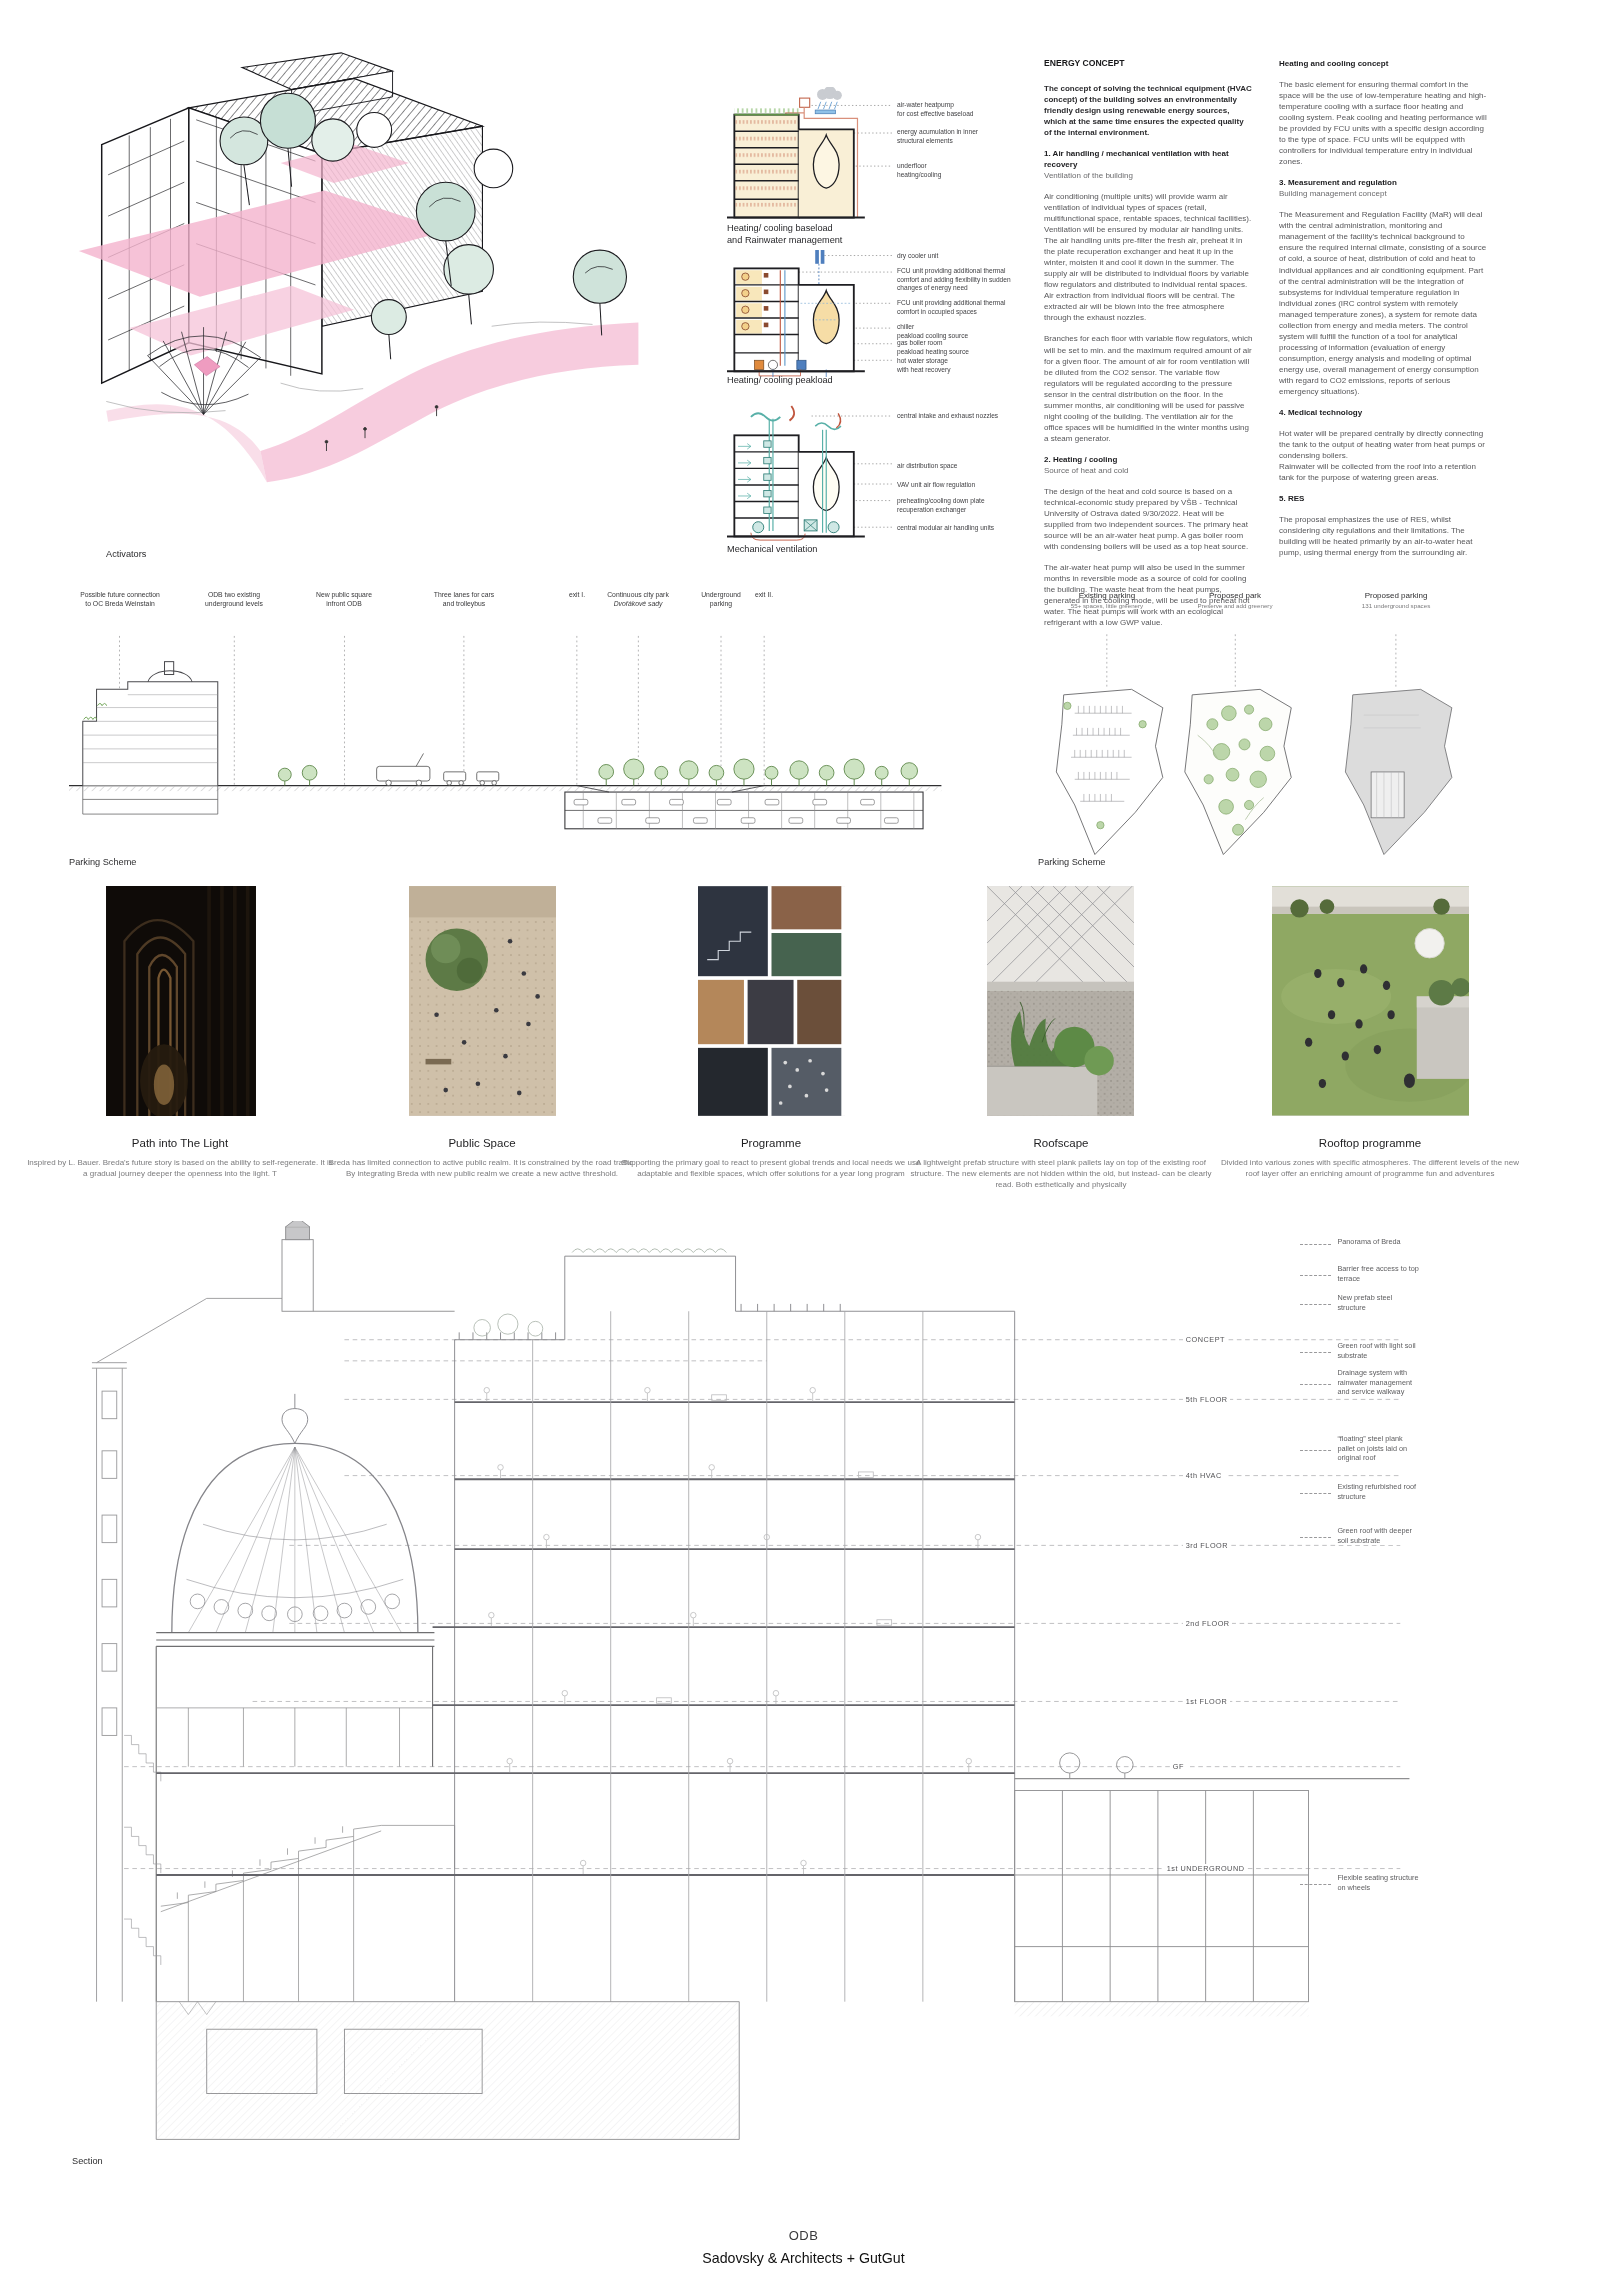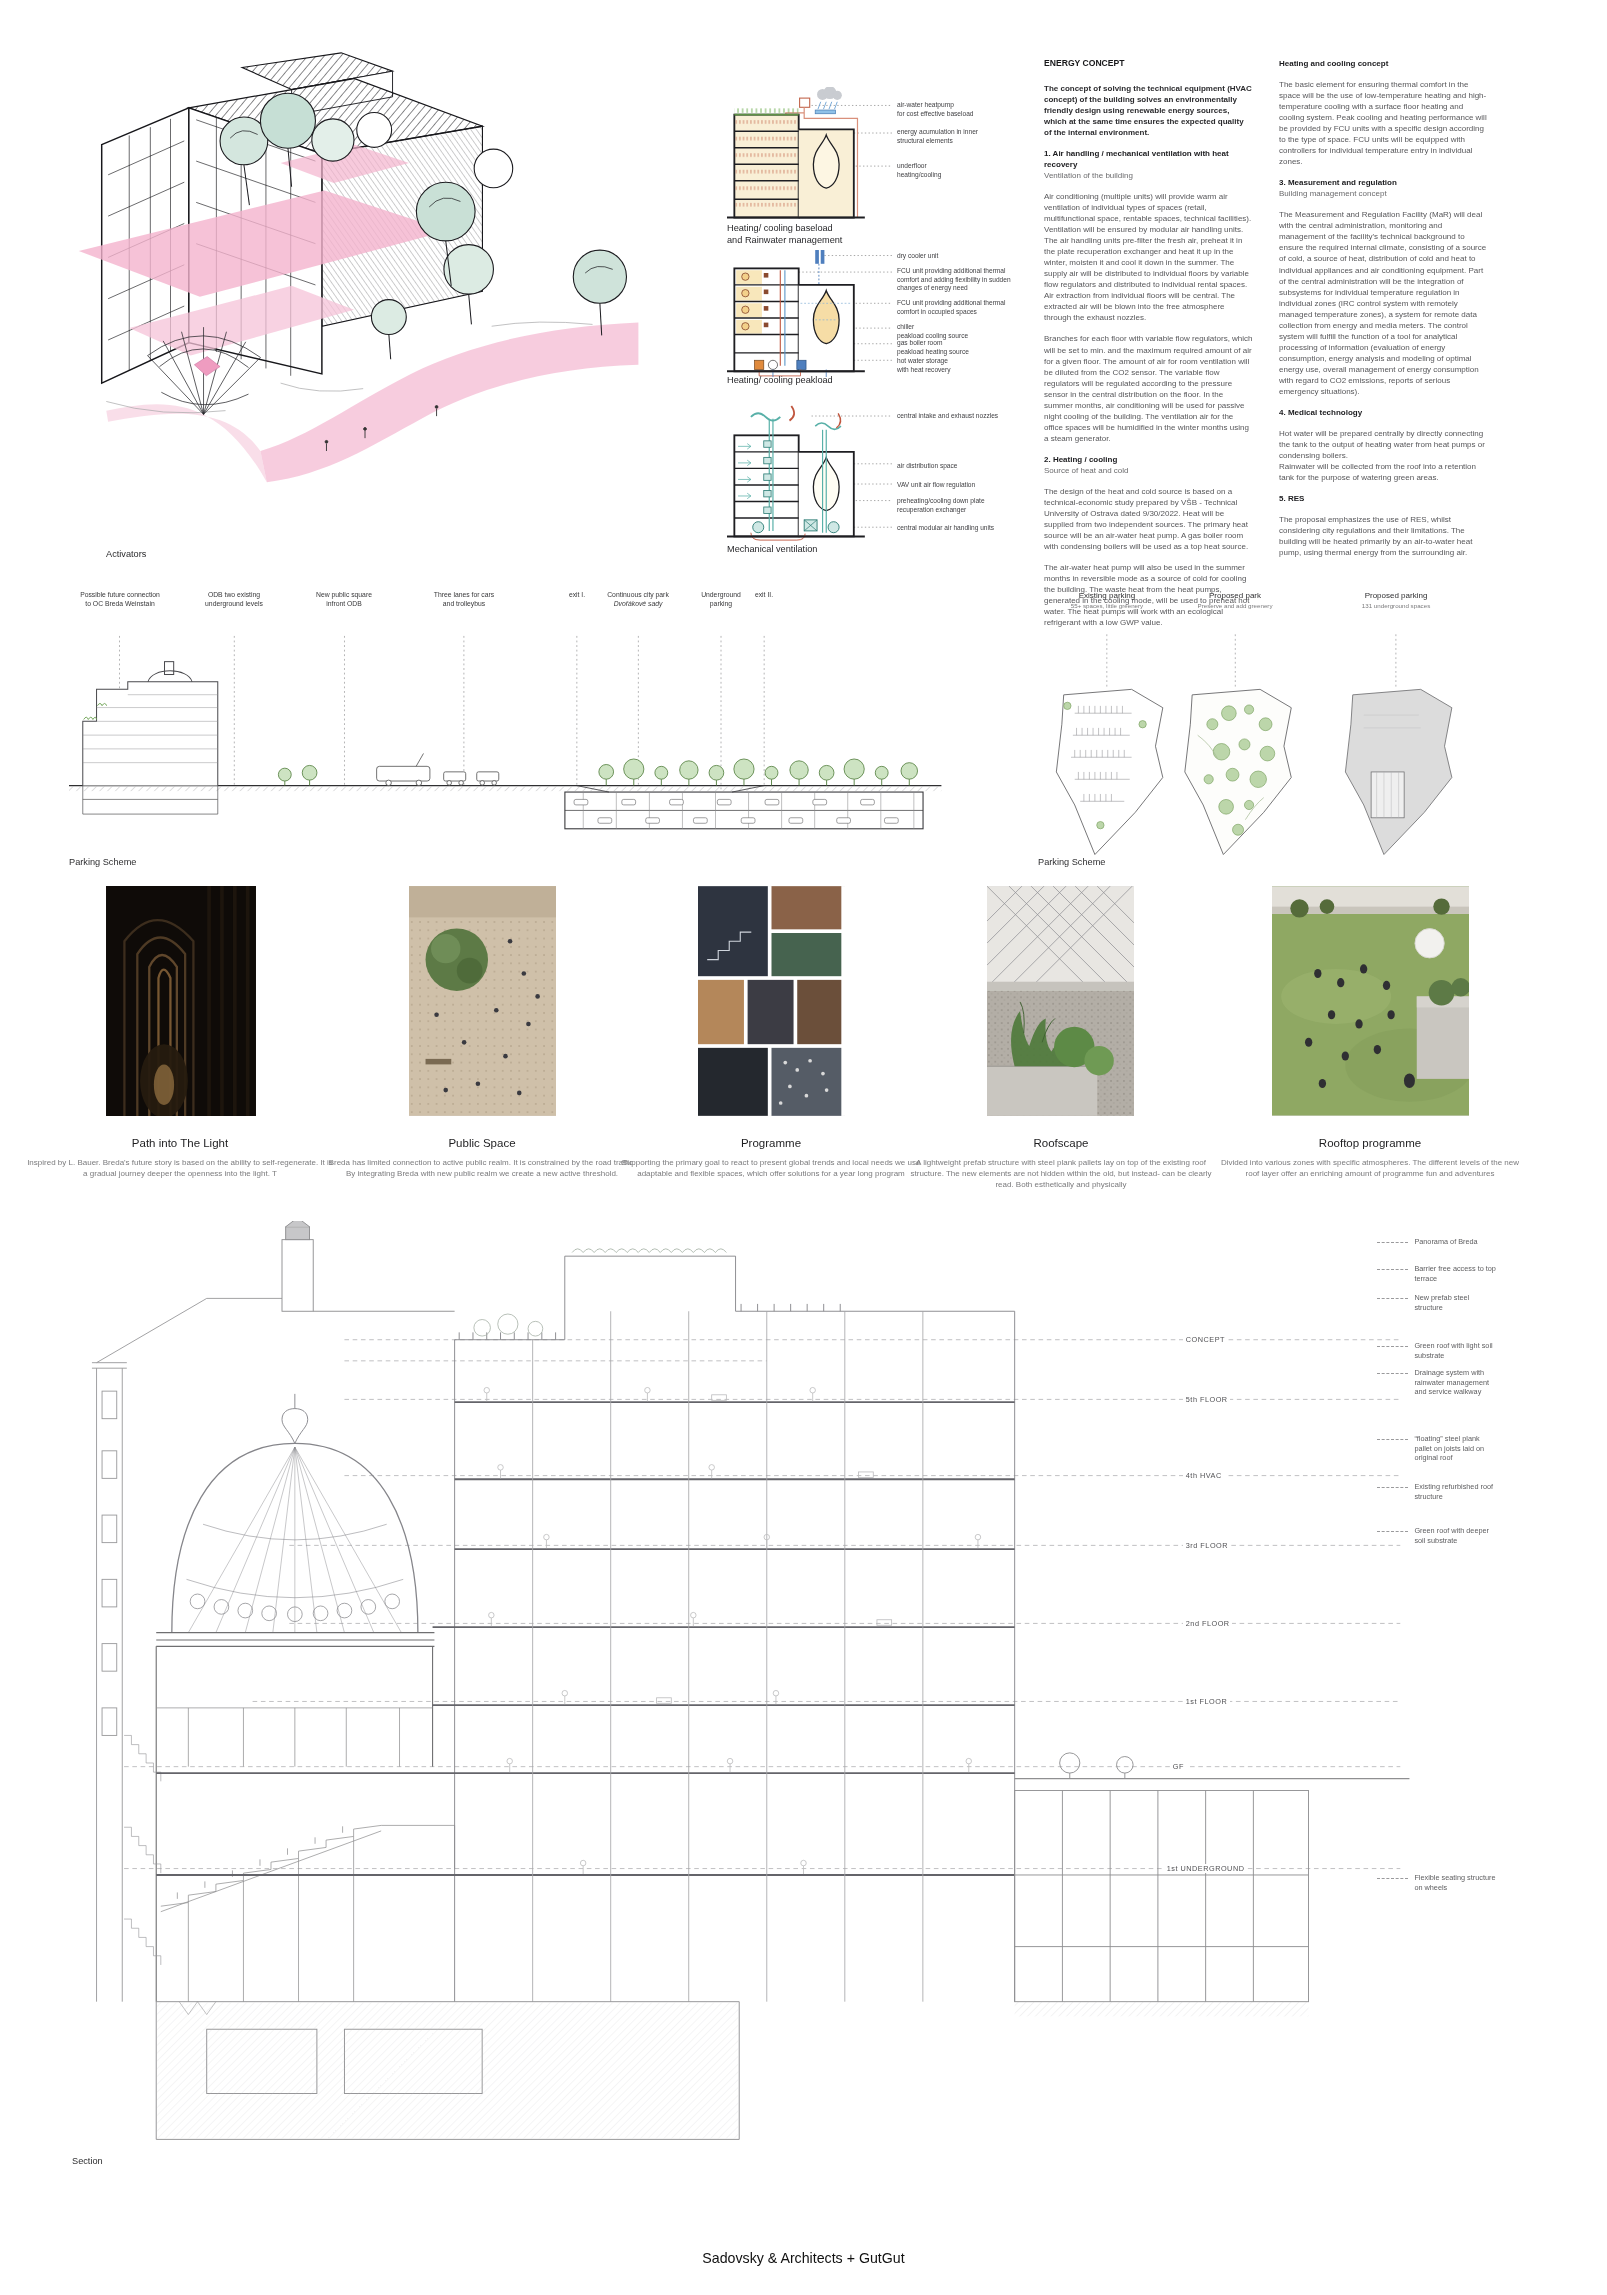--- a/index.html
+++ b/index.html
@@ -29,21 +29,21 @@
   .prlab .s{display:block;font-size:6.2px;color:#7a7a7c;margin-top:1.8px;}
   .pcap{position:absolute;font-size:9.2px;color:#2e2e30;}
 
   
   .photo{position:absolute;top:886px;height:230px;overflow:hidden;background:#ddd;}
   .ptitle{position:absolute;top:1137px;width:312px;text-align:center;font-size:11.5px;color:#1e1e20;}
   .pdesc{position:absolute;top:1157px;width:312px;text-align:center;font-size:8px;line-height:1.4;color:#7b7b7d;}
 
   
   .flab{position:absolute;font-size:7.3px;letter-spacing:0.5px;color:#515154;background:#fff;padding:0 2.8px;}
-  .ann{position:absolute;left:1377px;display:flex;}
+  .ann{position:absolute;left:1300px;display:flex;align-items:center;}
   .ann .dash{width:31px;border-top:0.9px dashed #9a9a9c;margin-top:4.6px;flex:none;}
   .ann .atext{width:123px;margin-left:6.4px;font-size:7.3px;line-height:1.32;color:#5e5e60;background:#fff;white-space:pre-line;}
 
   .figcap{position:absolute;font-size:9.2px;color:#2c2c2e;}
 
   .footer-line{position:absolute;left:0;width:100%;text-align:center;}
   .proj{font-size:13px;color:#3a3a3c;letter-spacing:0.5px;}
   .auth{font-size:14.2px;font-weight:normal;color:#111;}
 </style>
 </head>
@@ -967,16 +967,17 @@
 soil substrate</span>
     </div>
   <div class="ann" style="top:1873px">
       <span class="dash"></span>
       <span class="atext">Flexible seating structure
 on wheels</span>
     </div>
 
   <div class="figcap" style="left:72px;top:2156px">Section</div>
 
+  <div class="footer-line proj" style="top:2228px">ODB</div>
   <div class="footer-line auth" style="top:2250px">Sadovsky &amp; Architects + GutGut</div>
 
 </div>
 
 
 </body></html>

